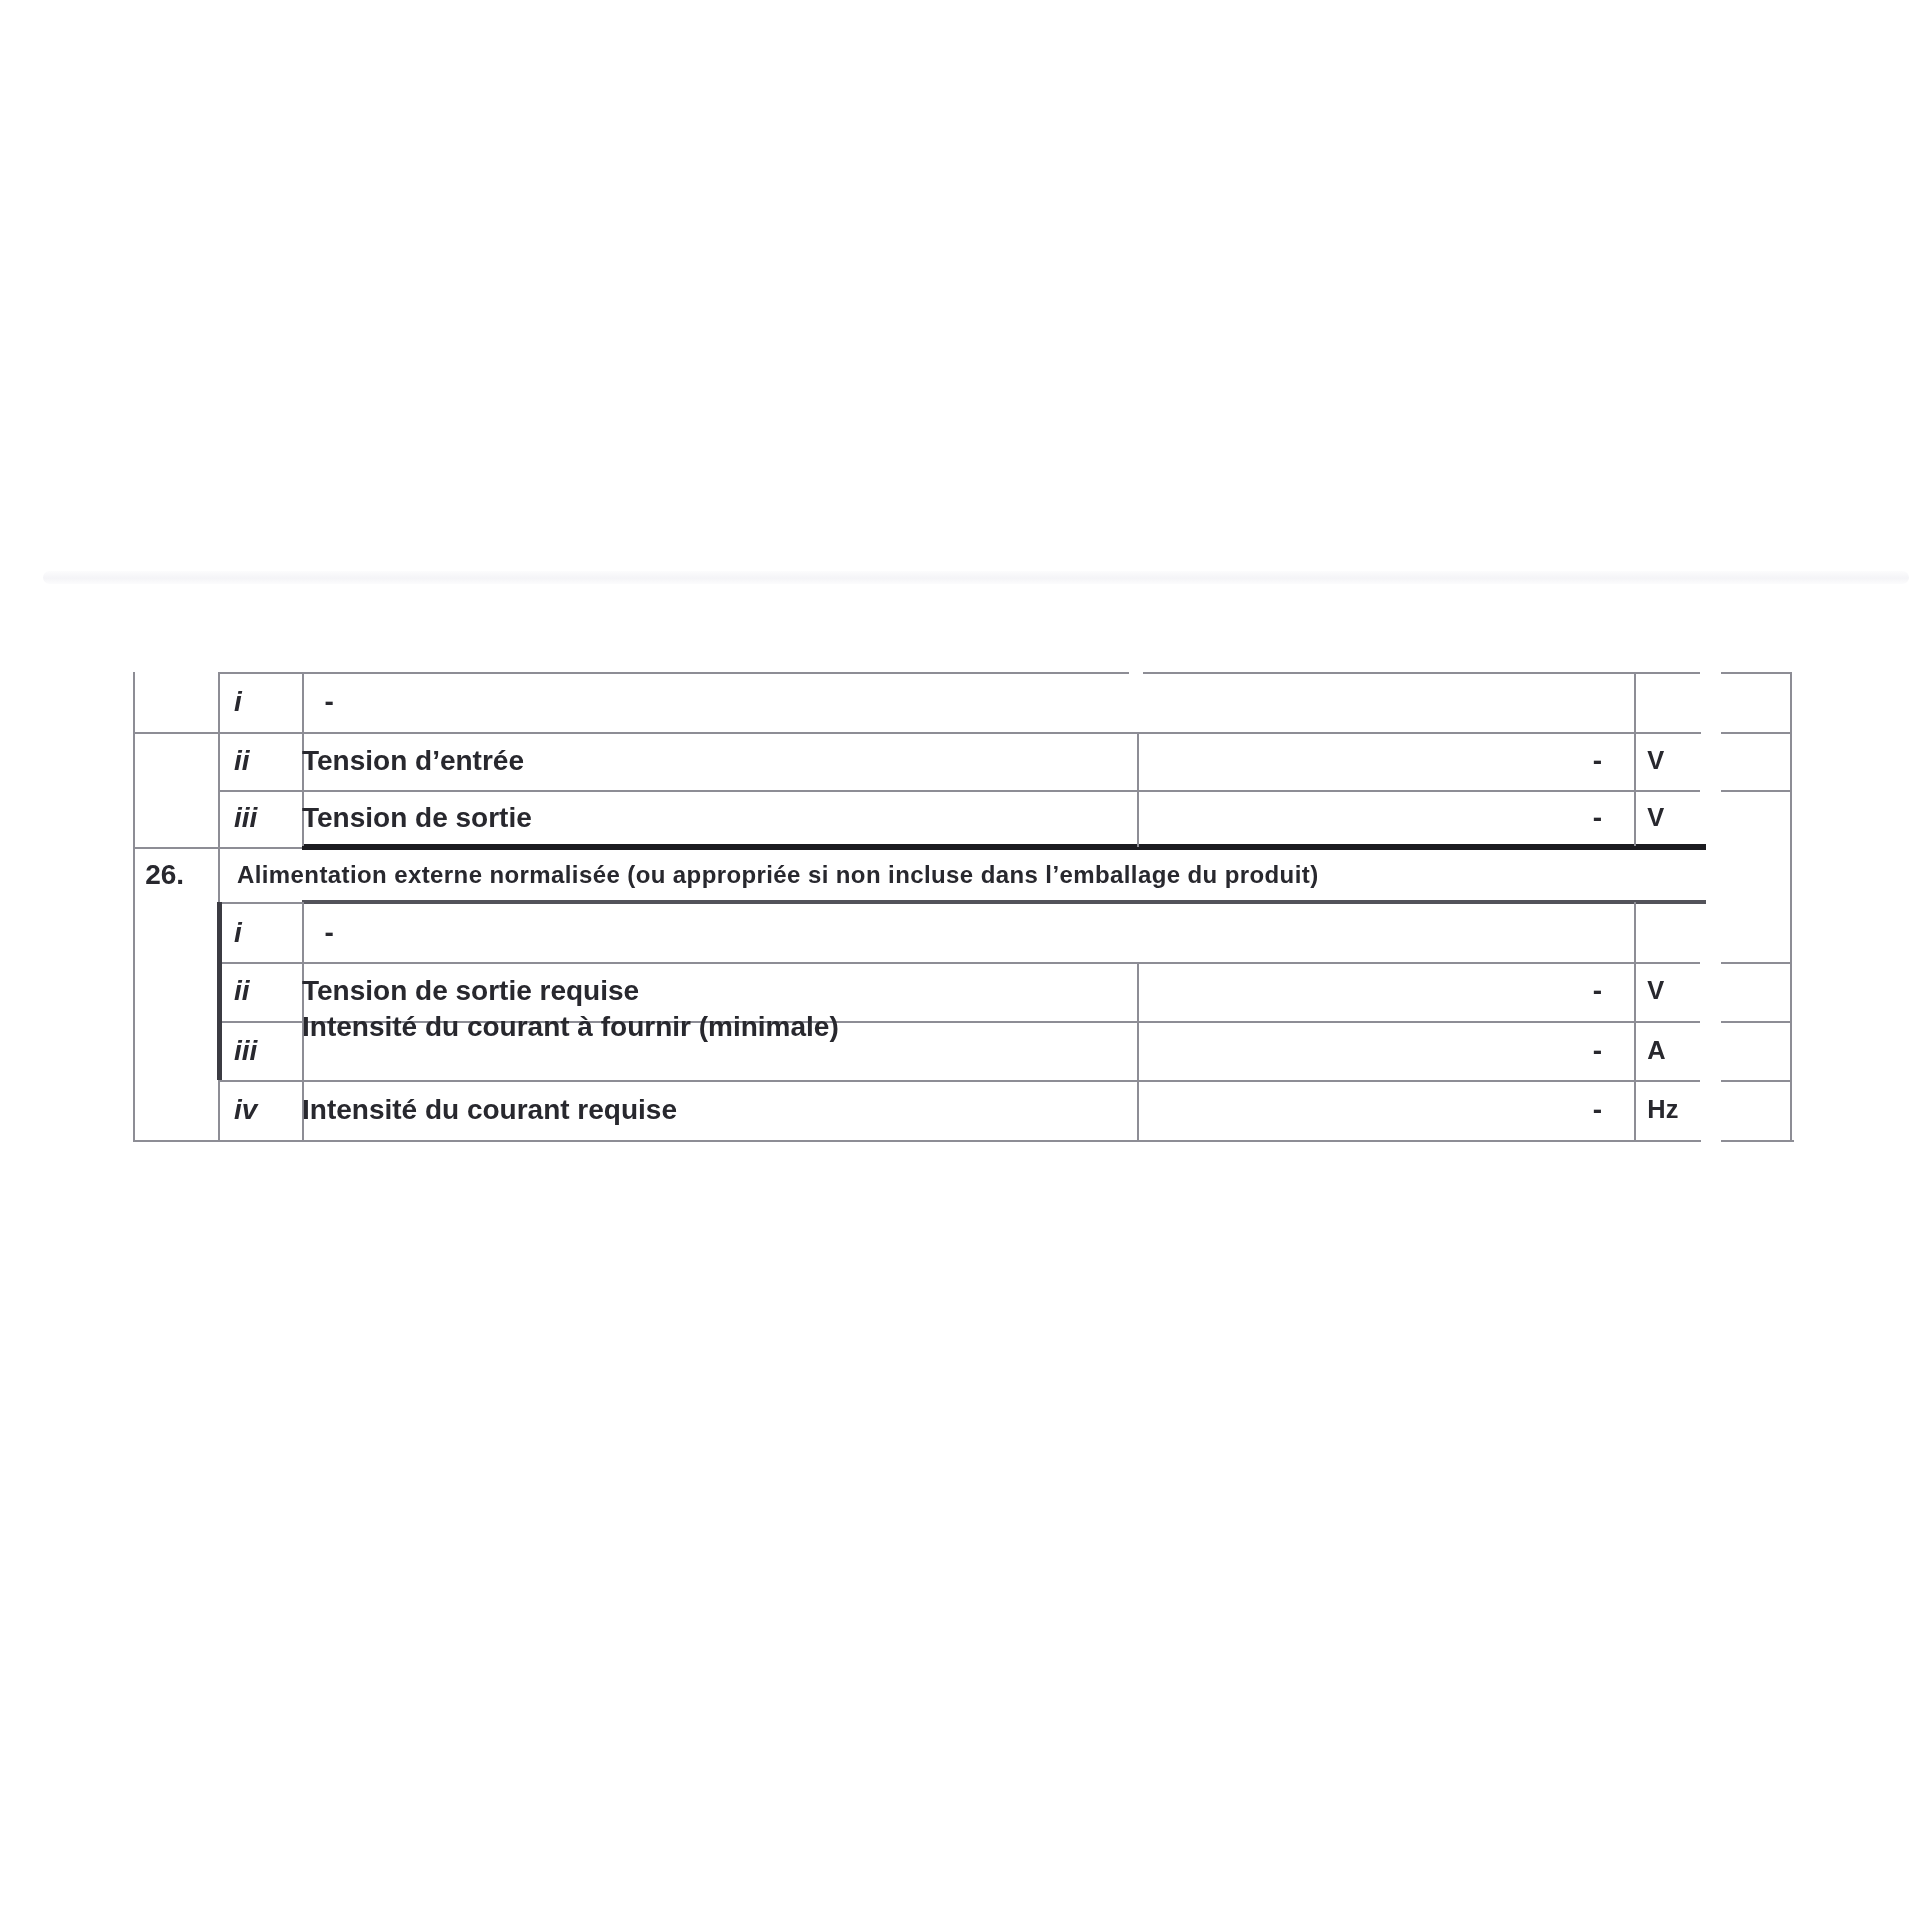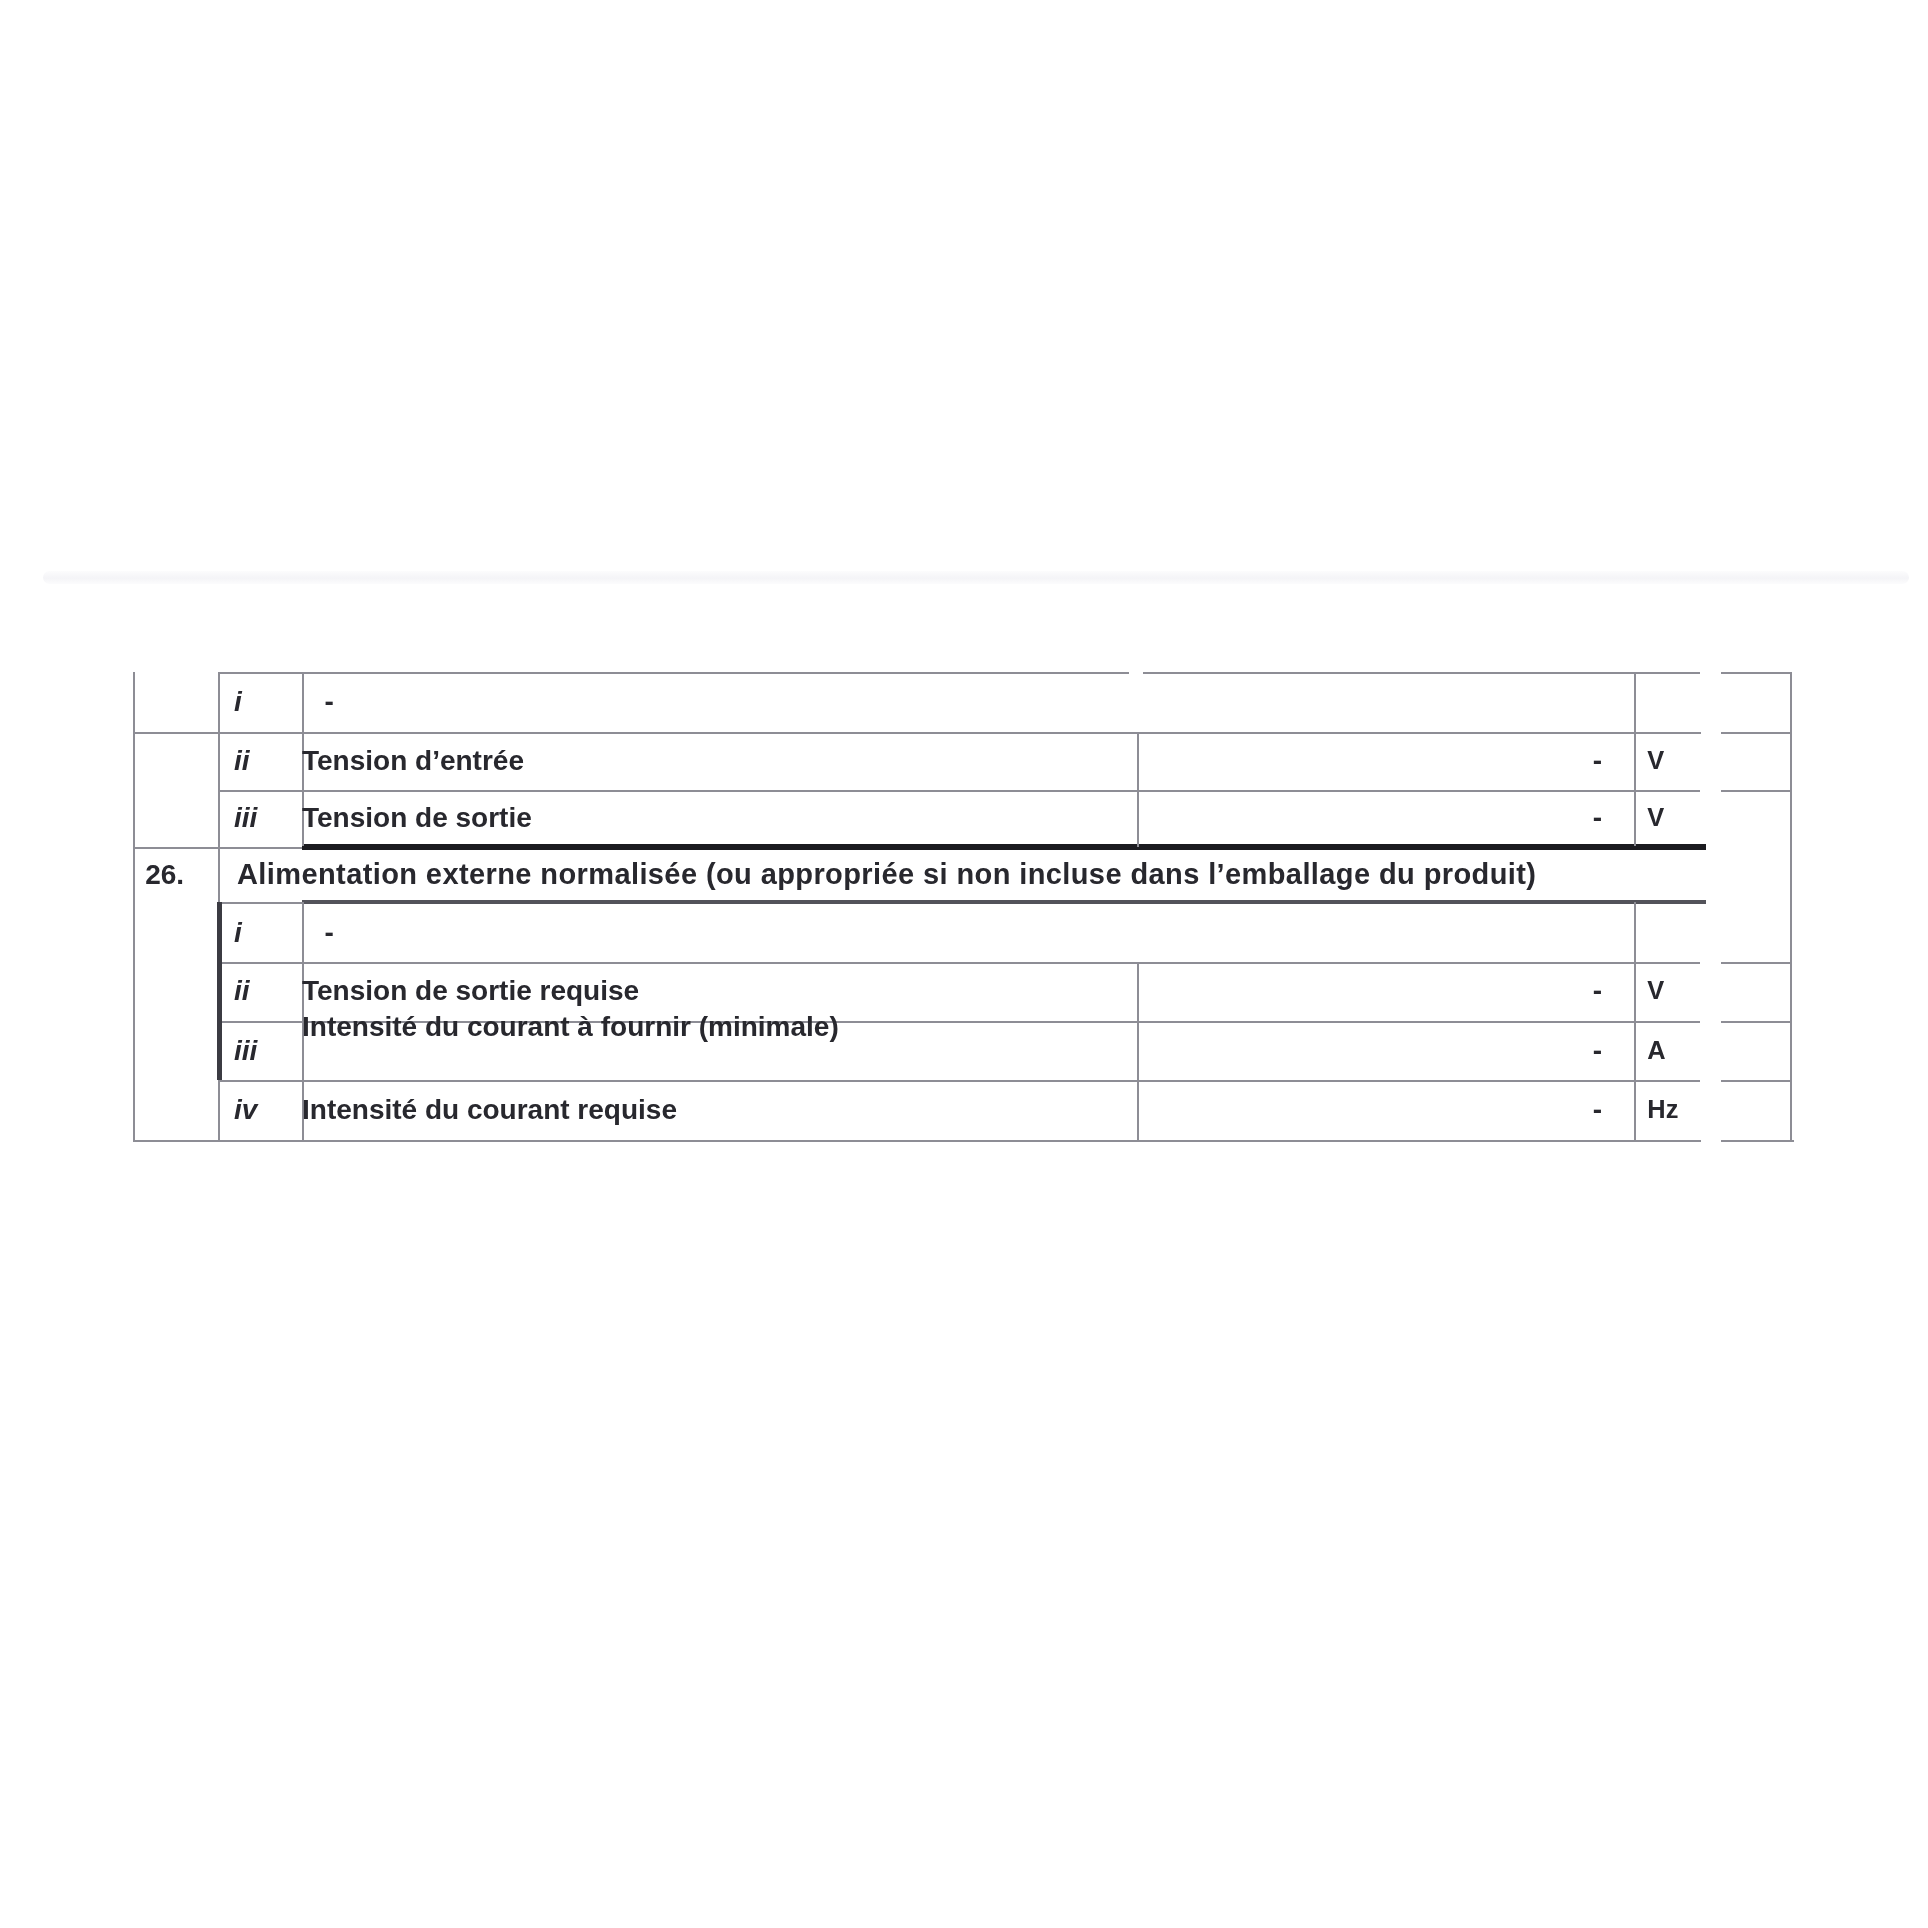--- a/index.html
+++ b/index.html
@@ -29,21 +29,21 @@
     position:absolute;display:flex;align-items:center;
     color:var(--text);font-weight:bold;font-size:28px;line-height:1;
     white-space:nowrap;
   }
   .idx{left:218px;width:83px;padding-left:16px;font-style:italic;box-sizing:border-box;}
   .lbl{left:302px;width:829px;box-sizing:border-box;}
   .lbl-wide{left:302px;width:1326px;padding-left:22.6px;box-sizing:border-box;}
   .val{left:1137px;width:497px;justify-content:flex-end;padding-right:32px;box-sizing:border-box;}
   .unit{left:1636px;width:122px;padding-left:11.3px;box-sizing:border-box;font-size:25.4px;}
   .itemnum{left:133px;width:85px;padding-left:12.2px;box-sizing:border-box;}
-  .itemtitle{left:218px;width:1573px;padding-left:19px;box-sizing:border-box;font-size:29px;letter-spacing:0.4px;}
+  .itemtitle{left:218px;width:1573px;padding-left:19px;box-sizing:border-box;font-size:24px;letter-spacing:0.4px;}
   
 </style>
 </head>
 <body>
 
 <div class="pagegap"></div>
 
 <div>
 
   <div class="hline" style="top:672px;left:218px;width:911px;"></div>

